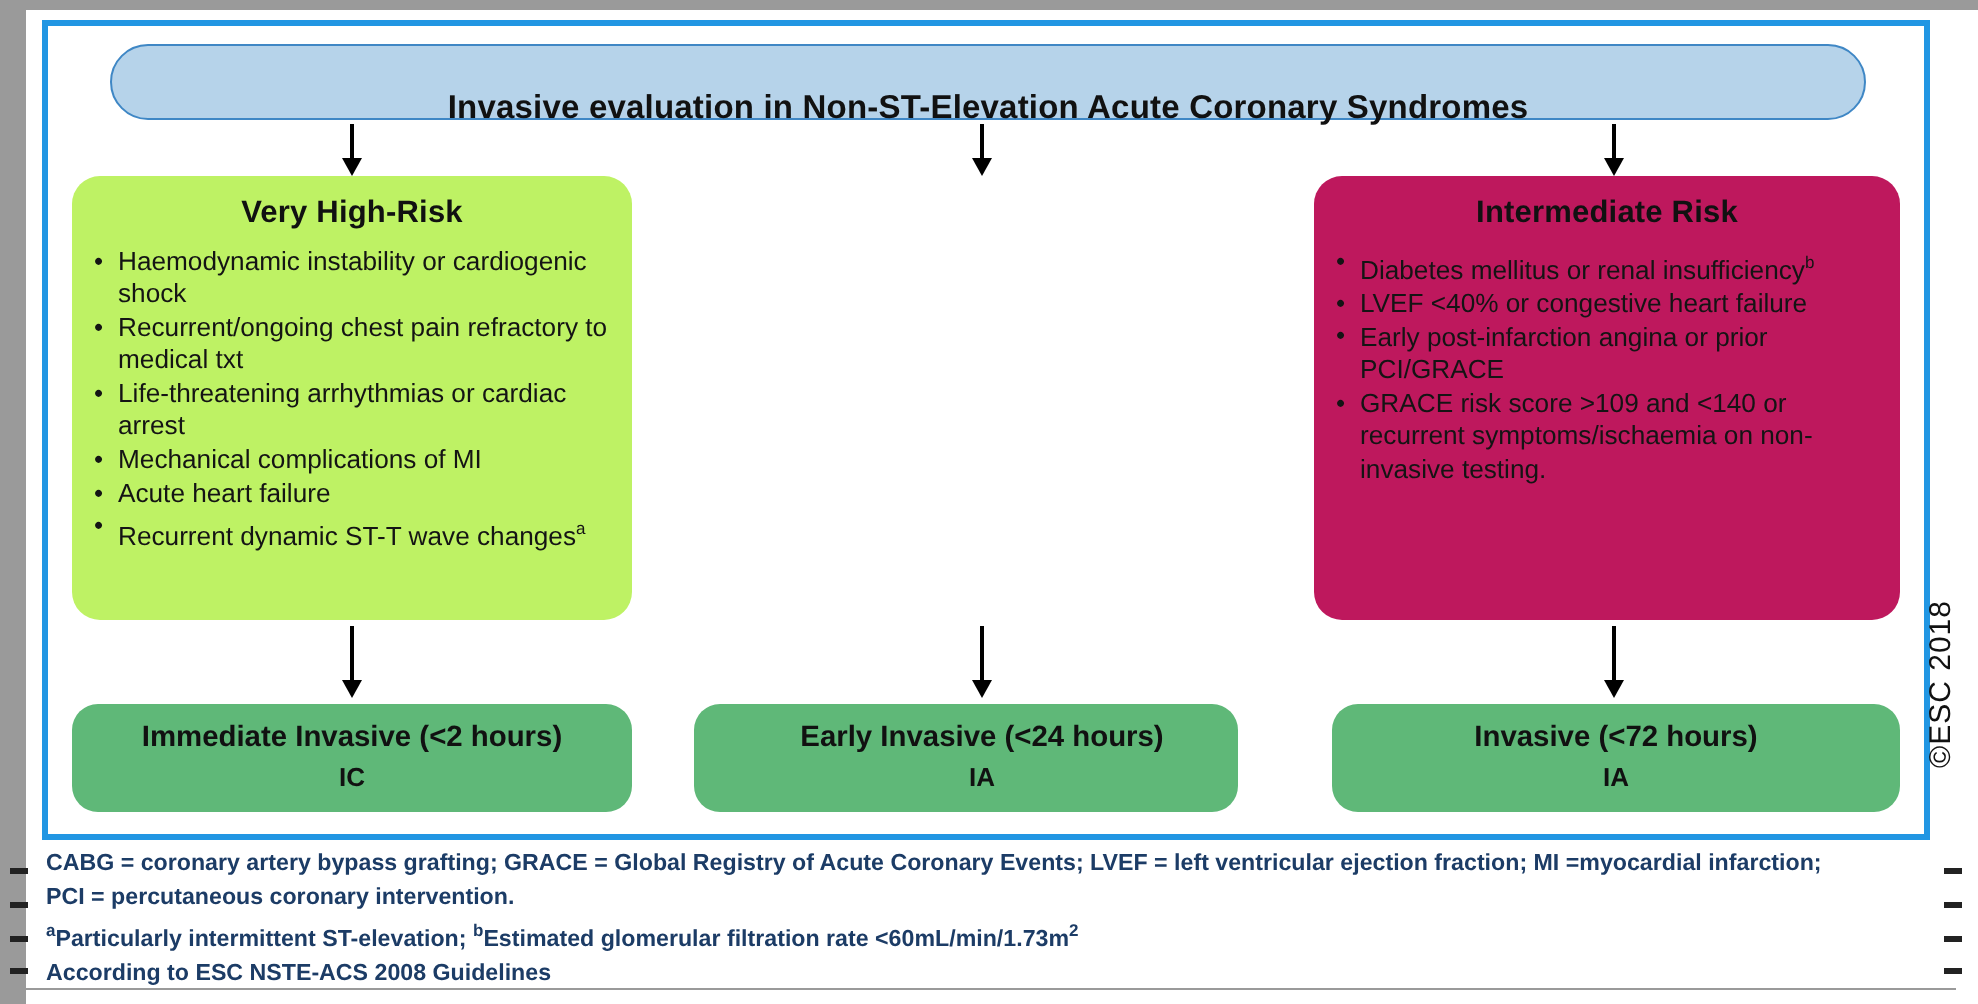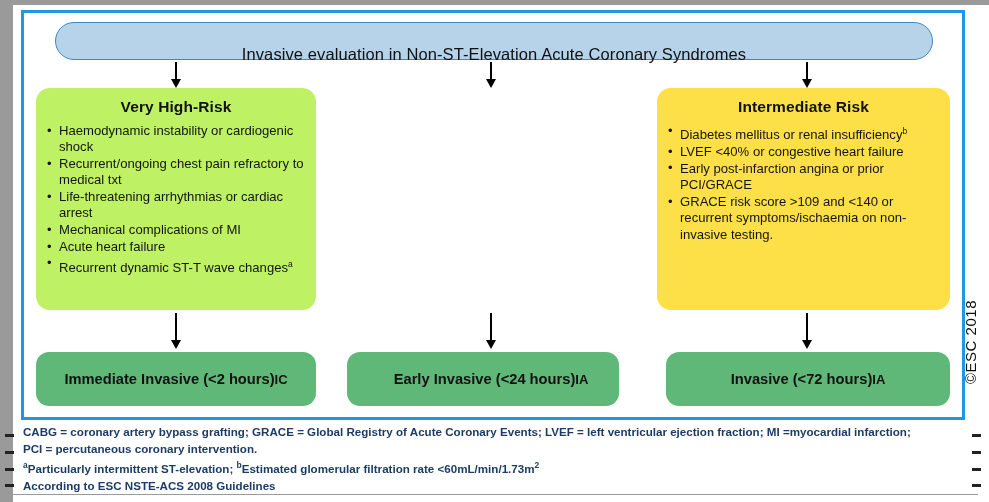--- a/index.html
+++ b/index.html
@@ -59,21 +59,21 @@
     background: #b6d3ea;
     border: 1.6px solid #3f87c5;
     border-radius: 19px;
     box-sizing: border-box;
     display: flex;
     align-items: center;
     justify-content: center;
   }
   .title-text {
     font-size: 16.5px;
-    font-weight: normal;
+    font-weight: bold;
     color: #111111;
     letter-spacing: 0.1px;
     white-space: nowrap;
     margin-top: 27px;
   }
 
   
   .arrow {
     position: absolute;
     width: 14px;
@@ -126,30 +126,30 @@
     content: "\2022";
     position: absolute;
     left: 1px;
     top: -0.5px;
     font-size: 13px;
   }
   sup { font-size: 8.5px; vertical-align: super; }
 
   .box-very-high { background: #bef264; }
   .box-high      { background: #efa94a; }
-  .box-intermediate { background: #fde047; }
+  .box-intermediate { background: #be185d; }
 
   
   .outcome-box {
     position: absolute;
     background: #5fb878;
     border-radius: 13px;
     box-sizing: border-box;
     display: flex;
-    flex-direction: row;
+    flex-direction: column;
     align-items: center;
     justify-content: center;
     color: #111111;
   }
   .outcome-line1 {
     font-size: 14.7px;
     font-weight: bold;
     line-height: 19px;
   }
   .outcome-line2 {

